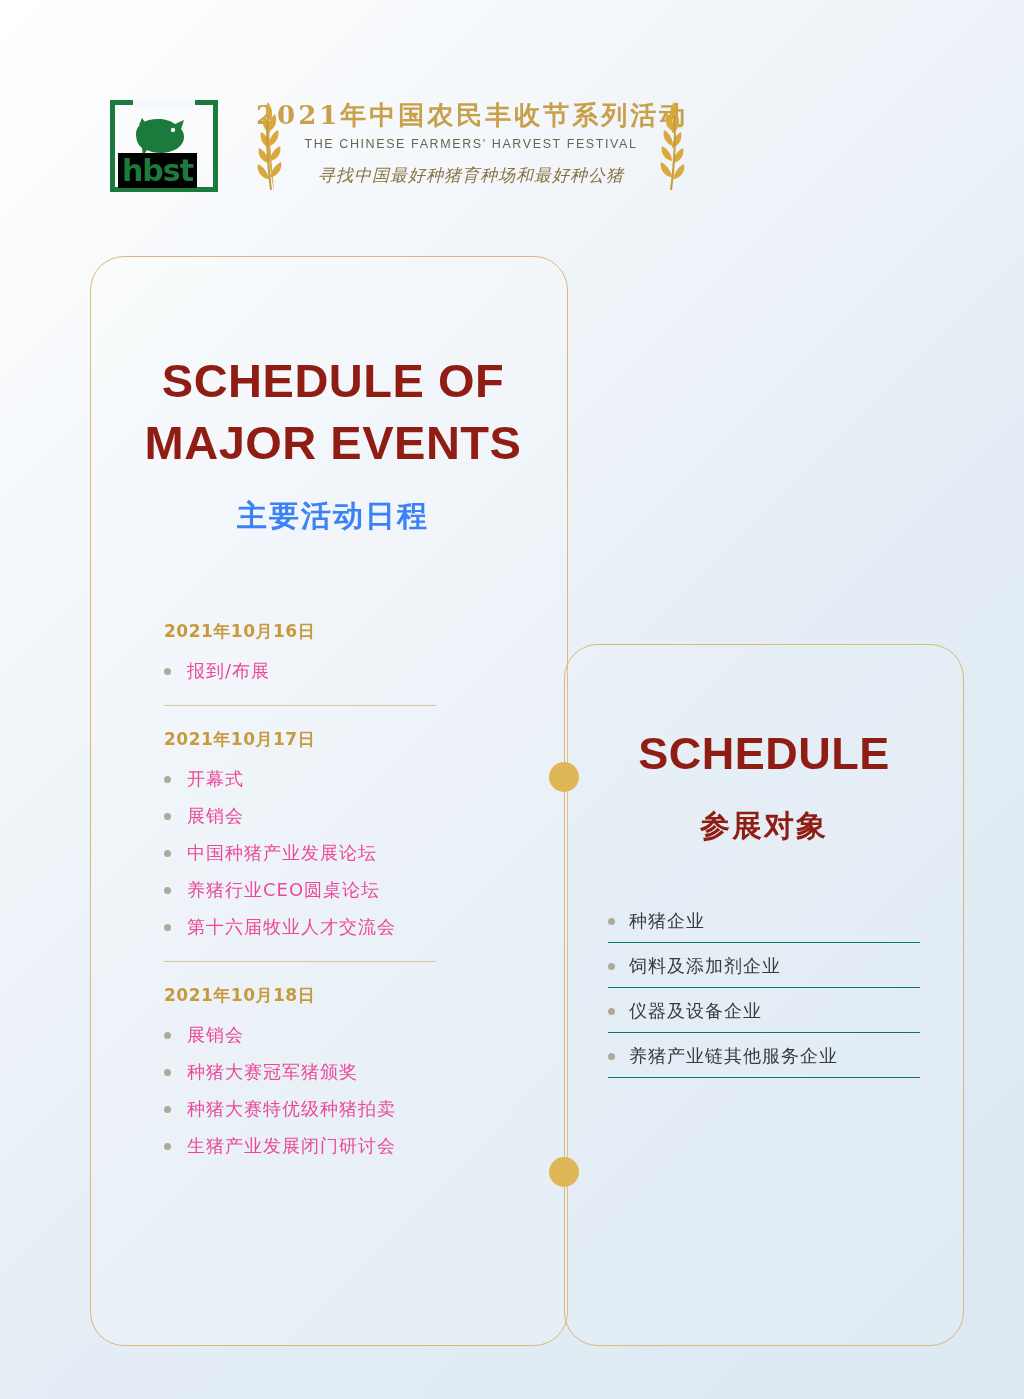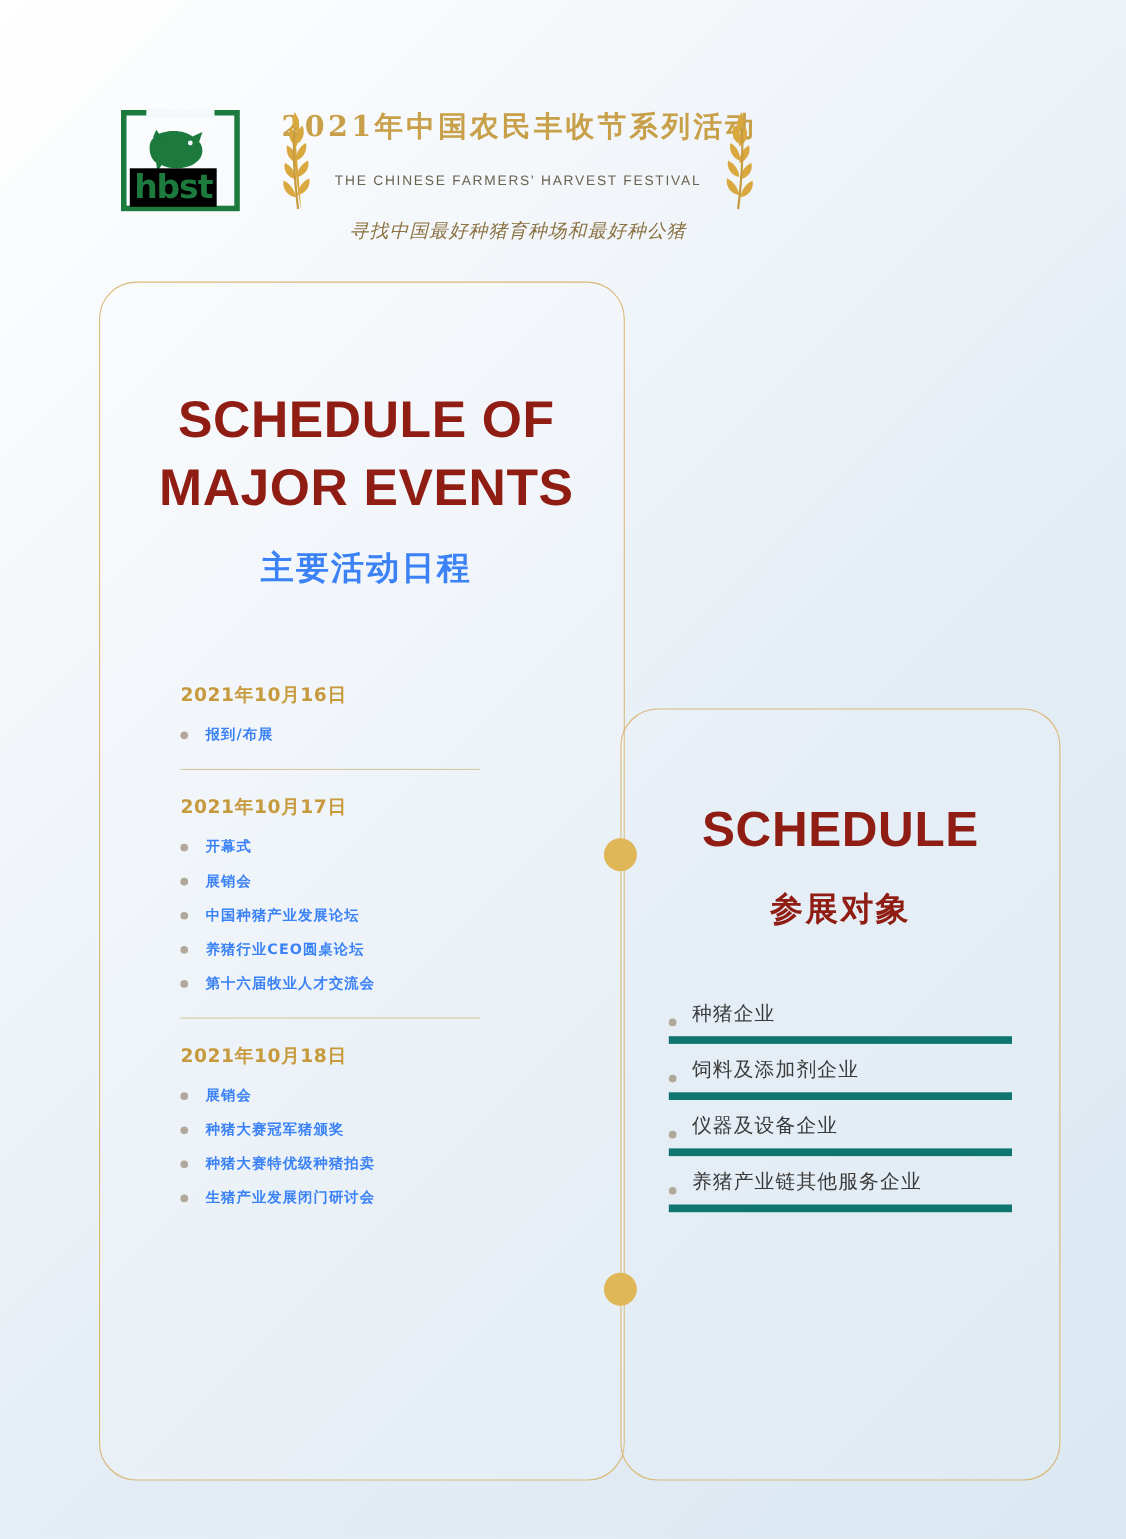--- a/index.html
+++ b/index.html
@@ -103,29 +103,29 @@
     font-weight: bold;
     color: #c8a04a;
     letter-spacing: 3px;
     white-space: nowrap;
   }
   .title-en {
     font-family: "Liberation Sans", sans-serif;
     font-size: 12.5px;
     color: #6b6352;
     letter-spacing: 1.6px;
-    margin-top: 24px;
+    margin-top: 4px;
     white-space: nowrap;
   }
   .title-cn-sub {
     font-family: "DejaVu Serif", serif;
     font-size: 17px;
     color: #8a7140;
     letter-spacing: 1px;
-    margin-top: 27px;
+    margin-top: 13px;
     white-space: nowrap;
     font-style: italic;
   }
 
   
   .card {
     position: absolute;
     border: 1.6px solid #d8b97a;
     border-radius: 34px;
     box-sizing: border-box;
@@ -201,24 +201,23 @@
   .bullet {
     width: 7px;
     height: 7px;
     border-radius: 50%;
     background: #b0a89a;
     margin-right: 16px;
     flex: 0 0 auto;
   }
   .item-text {
     font-family: "DejaVu Sans", sans-serif;
-    font-size: 13px;
-    color: #3b82f6;
+    font-size: 18px;
+    color: #ec4899;
     letter-spacing: 1px;
-    font-weight: bold;
   }
   .sep {
     height: 1px;
     background: #d8c79c;
     margin: 22px 0 22px 0;
     width: 272px;
   }
   .group { margin-bottom: 0; }
   .group.second { margin-top: 0; }
 
@@ -246,23 +245,23 @@
     letter-spacing: 2px;
   }
   .exh-list {
     position: absolute;
     left: 608px;
     top: 898px;
     width: 312px;
   }
   .exh-row {
     display: flex;
-    align-items: flex-end;
+    align-items: center;
     padding: 11px 0 9px 0;
-    border-bottom: 7px solid #0f766e;
+    border-bottom: 1px solid #0f766e;
   }
   .exh-bullet {
     width: 7px;
     height: 7px;
     border-radius: 50%;
     background: #b0a89a;
     margin-right: 14px;
     flex: 0 0 auto;
   }
   .exh-text {

